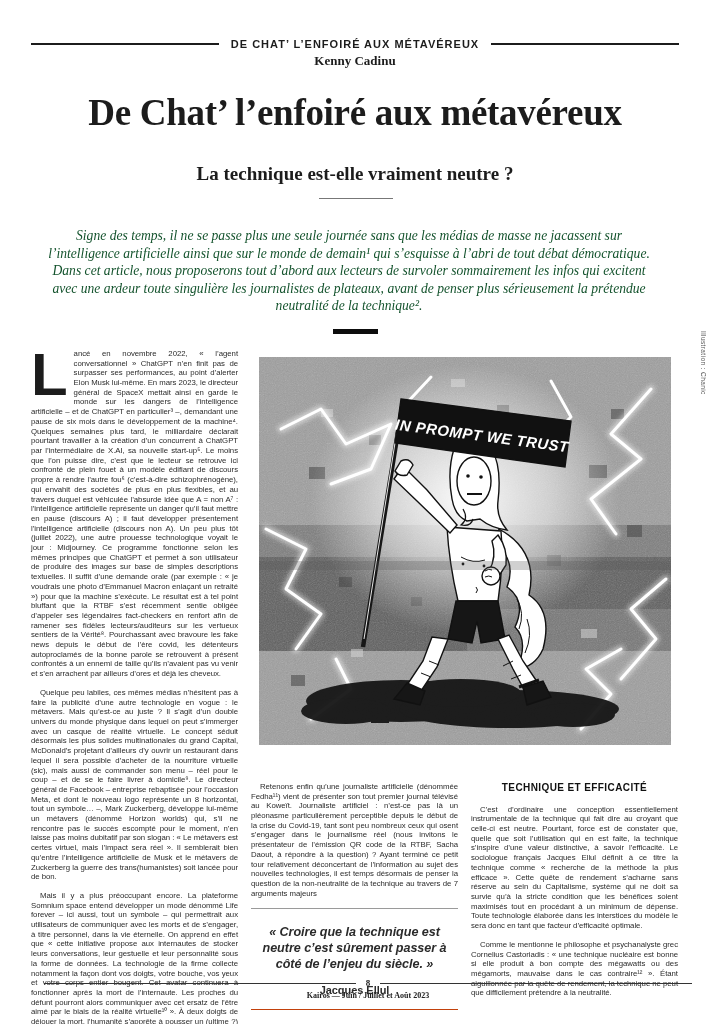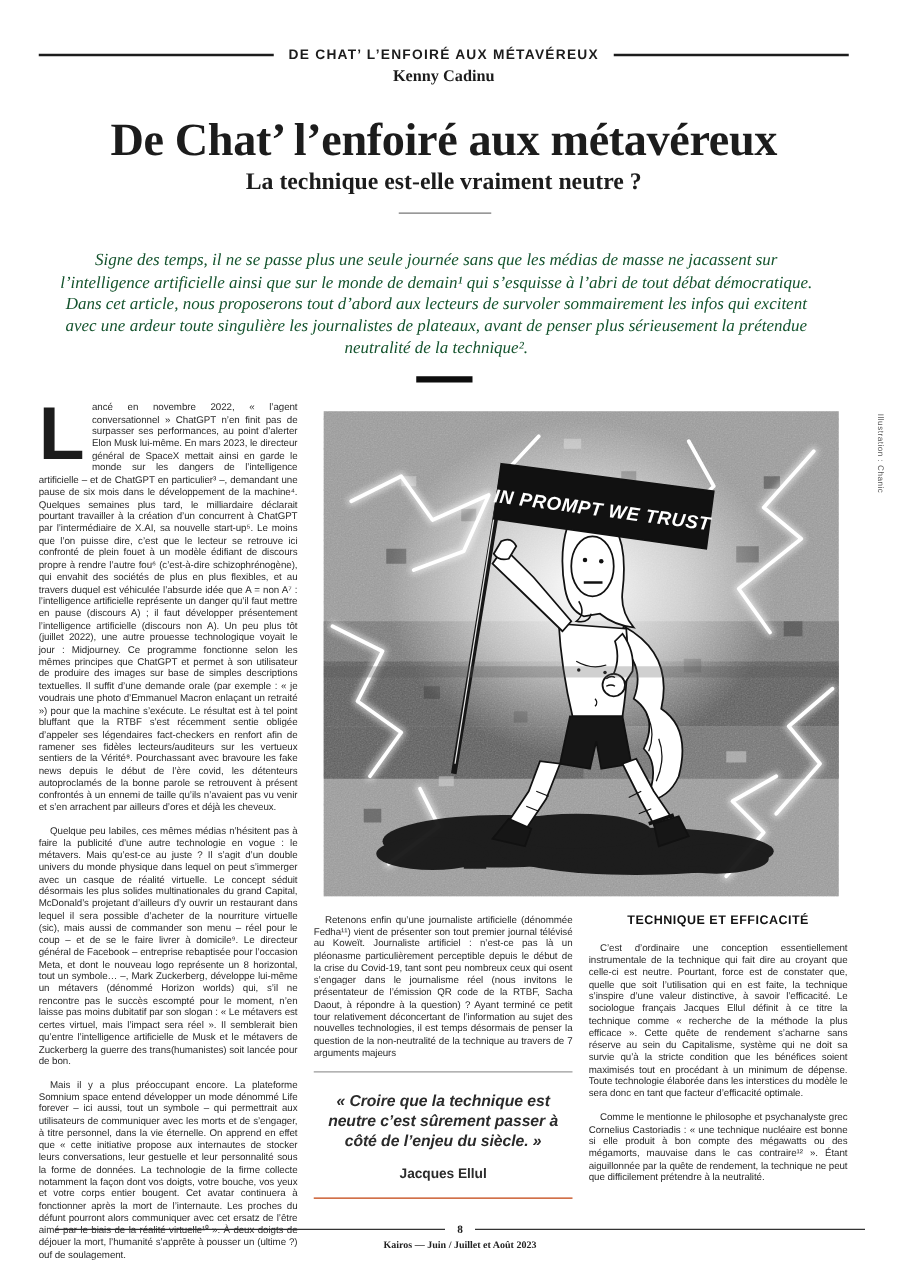--- a/index.html
+++ b/index.html
@@ -14,21 +14,21 @@
   
   .kicker-row { display:flex; align-items:center; gap:12px; width:648px; }
   .kicker-row .rule { flex:1; border-top:2px solid #1c1c1c; }
   .kicker {
     font-family:"Liberation Sans", sans-serif; font-weight:700;
     font-size:11px; letter-spacing:1px; white-space:nowrap;
   }
   .author { text-align:center; font-weight:700; font-size:13px; margin-top:3px; width:648px; }
 
   .title { width:648px; text-align:center; font-weight:600; font-size:37px; margin-top:22px; letter-spacing:-0.3px; }
-  .subtitle { width:648px; text-align:center; font-weight:600; font-size:19px; margin-top:1px; }
+  .subtitle { width:648px; text-align:center; font-weight:600; font-size:19px; margin-top:29px; }
   .title-divider { width:74px; border-top:1px solid #777; margin:13px auto 0 auto; position:relative; left:-6px; }
 
   .lede {
     width:614px; margin:28px auto 0 auto; margin-left:11px;
     font-style:italic; font-size:13.6px; line-height:17.6px;
     text-align:center; color:#14532d;
   }
   .black-bar { width:45px; height:5px; background:#0d0d0d; margin:14px auto 0 auto; position:relative; left:-6px; }
 
   
@@ -43,21 +43,21 @@
   .bodytext p + p { margin-top:9px; }
   .bodytext p.indent { text-indent:9px; }
   .dropcap {
     float:left; font-family:"Liberation Sans", sans-serif; font-weight:700;
     font-size:60px; line-height:48px; padding:2px 6px 0 0; color:#1c1c1c;
   }
 
   .illo-box { width:428px; height:405px; position:relative; }
   .illo-box svg { display:block; }
 
-  .under-illo { display:flex; gap:13px; margin-top:5px; }
+  .under-illo { display:flex; gap:13px; margin-top:28px; }
   .under-col { width:207px; }
 
   .pull-quote {
     margin-top:10px; border-top:1px solid #9a9a9a; border-bottom:1px solid #c2410c;
     padding:15px 2px 13px 2px; text-align:center;
   }
   .pull-quote .pq-text { font-style:italic; font-weight:700; font-size:12.6px; line-height:16px; }
   .pull-quote .pq-attr { font-weight:700; font-size:11px; margin-top:14px; }
 
   .section-heading {

